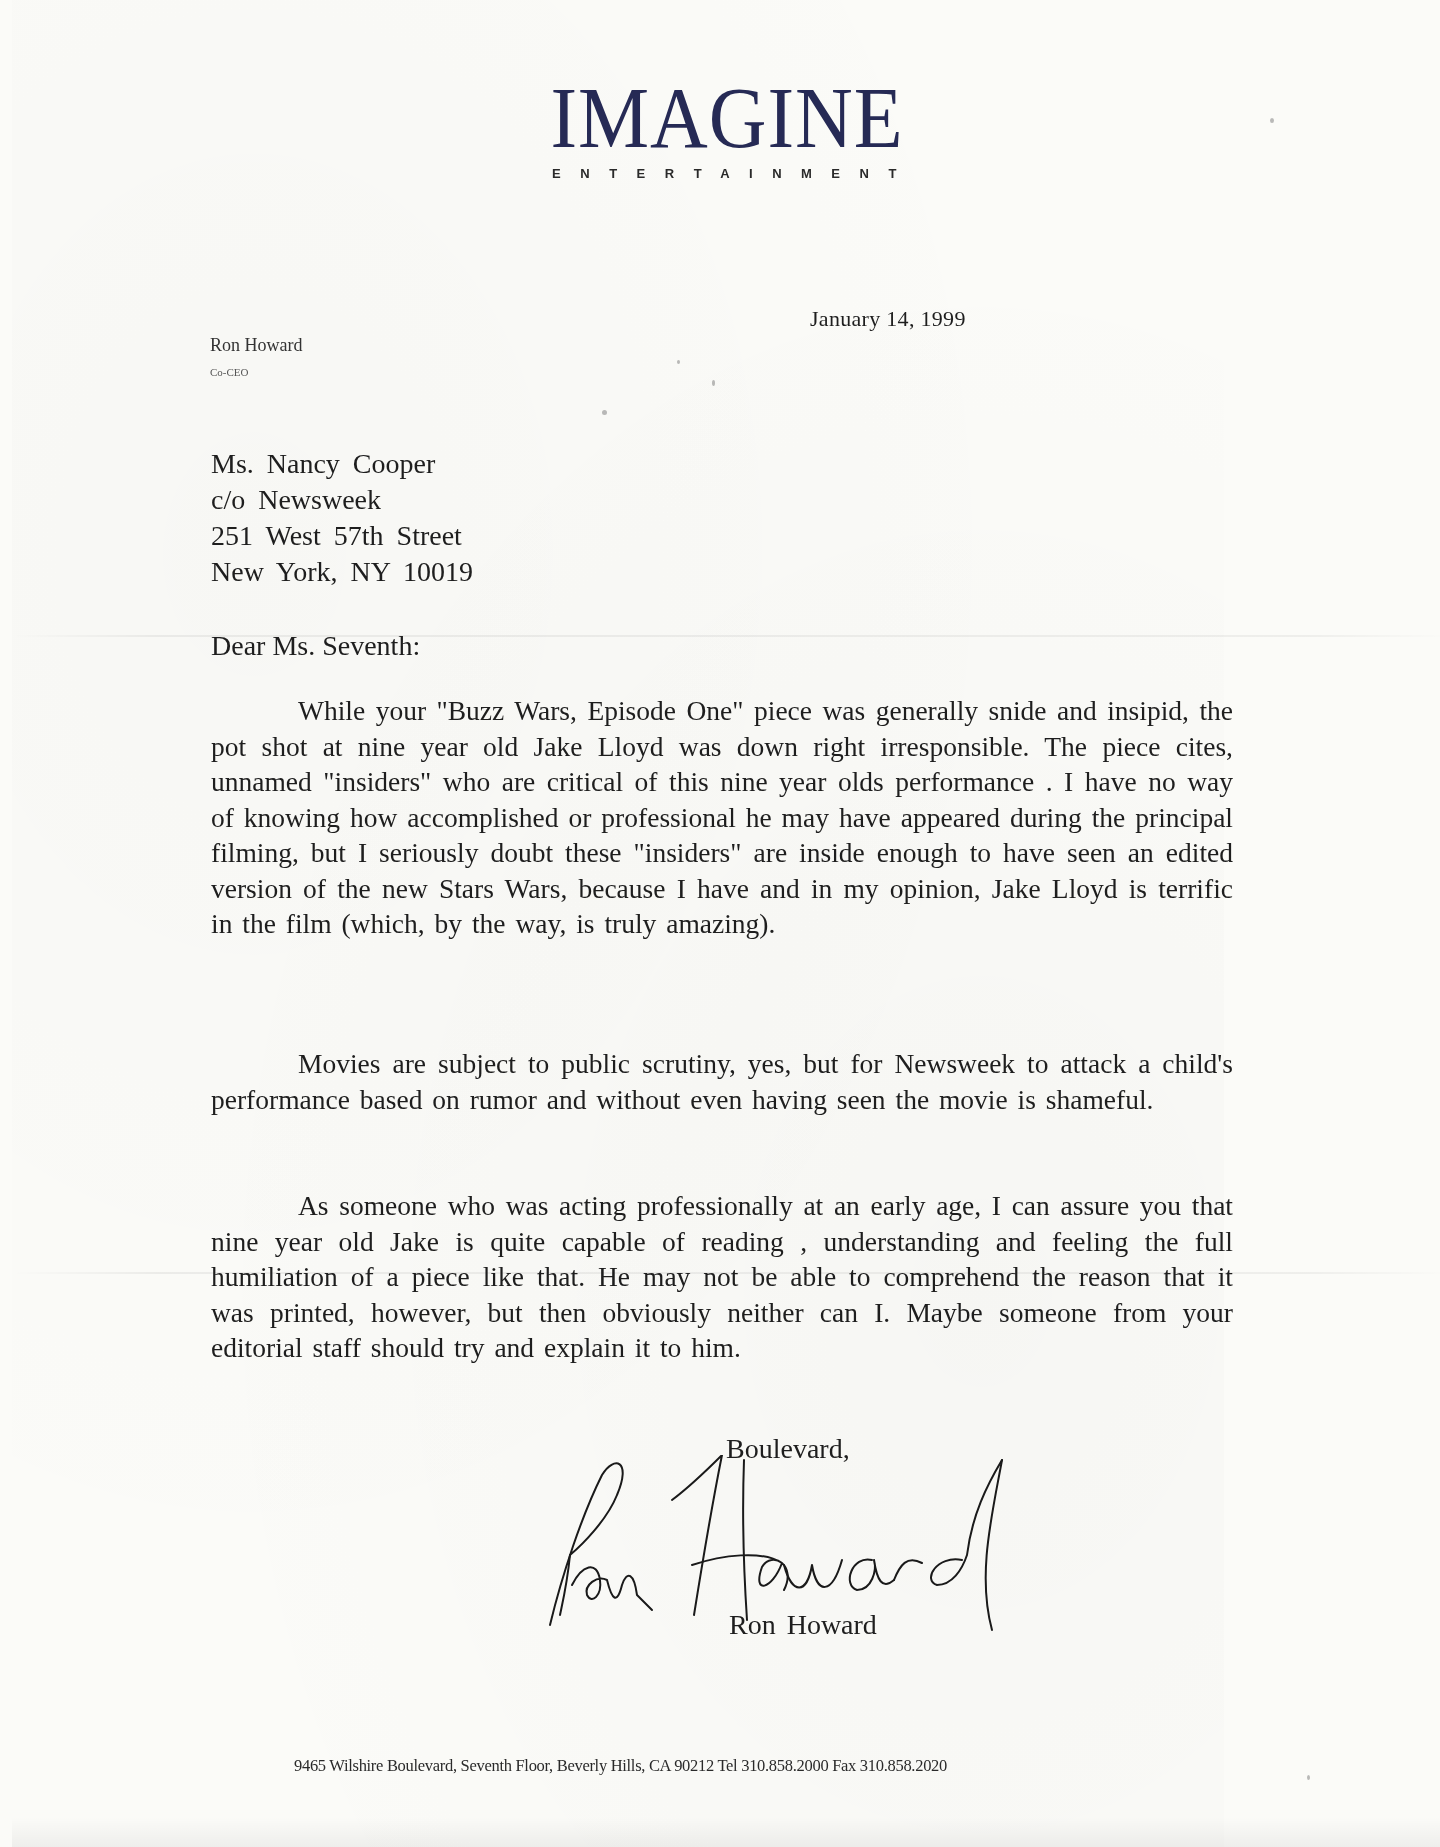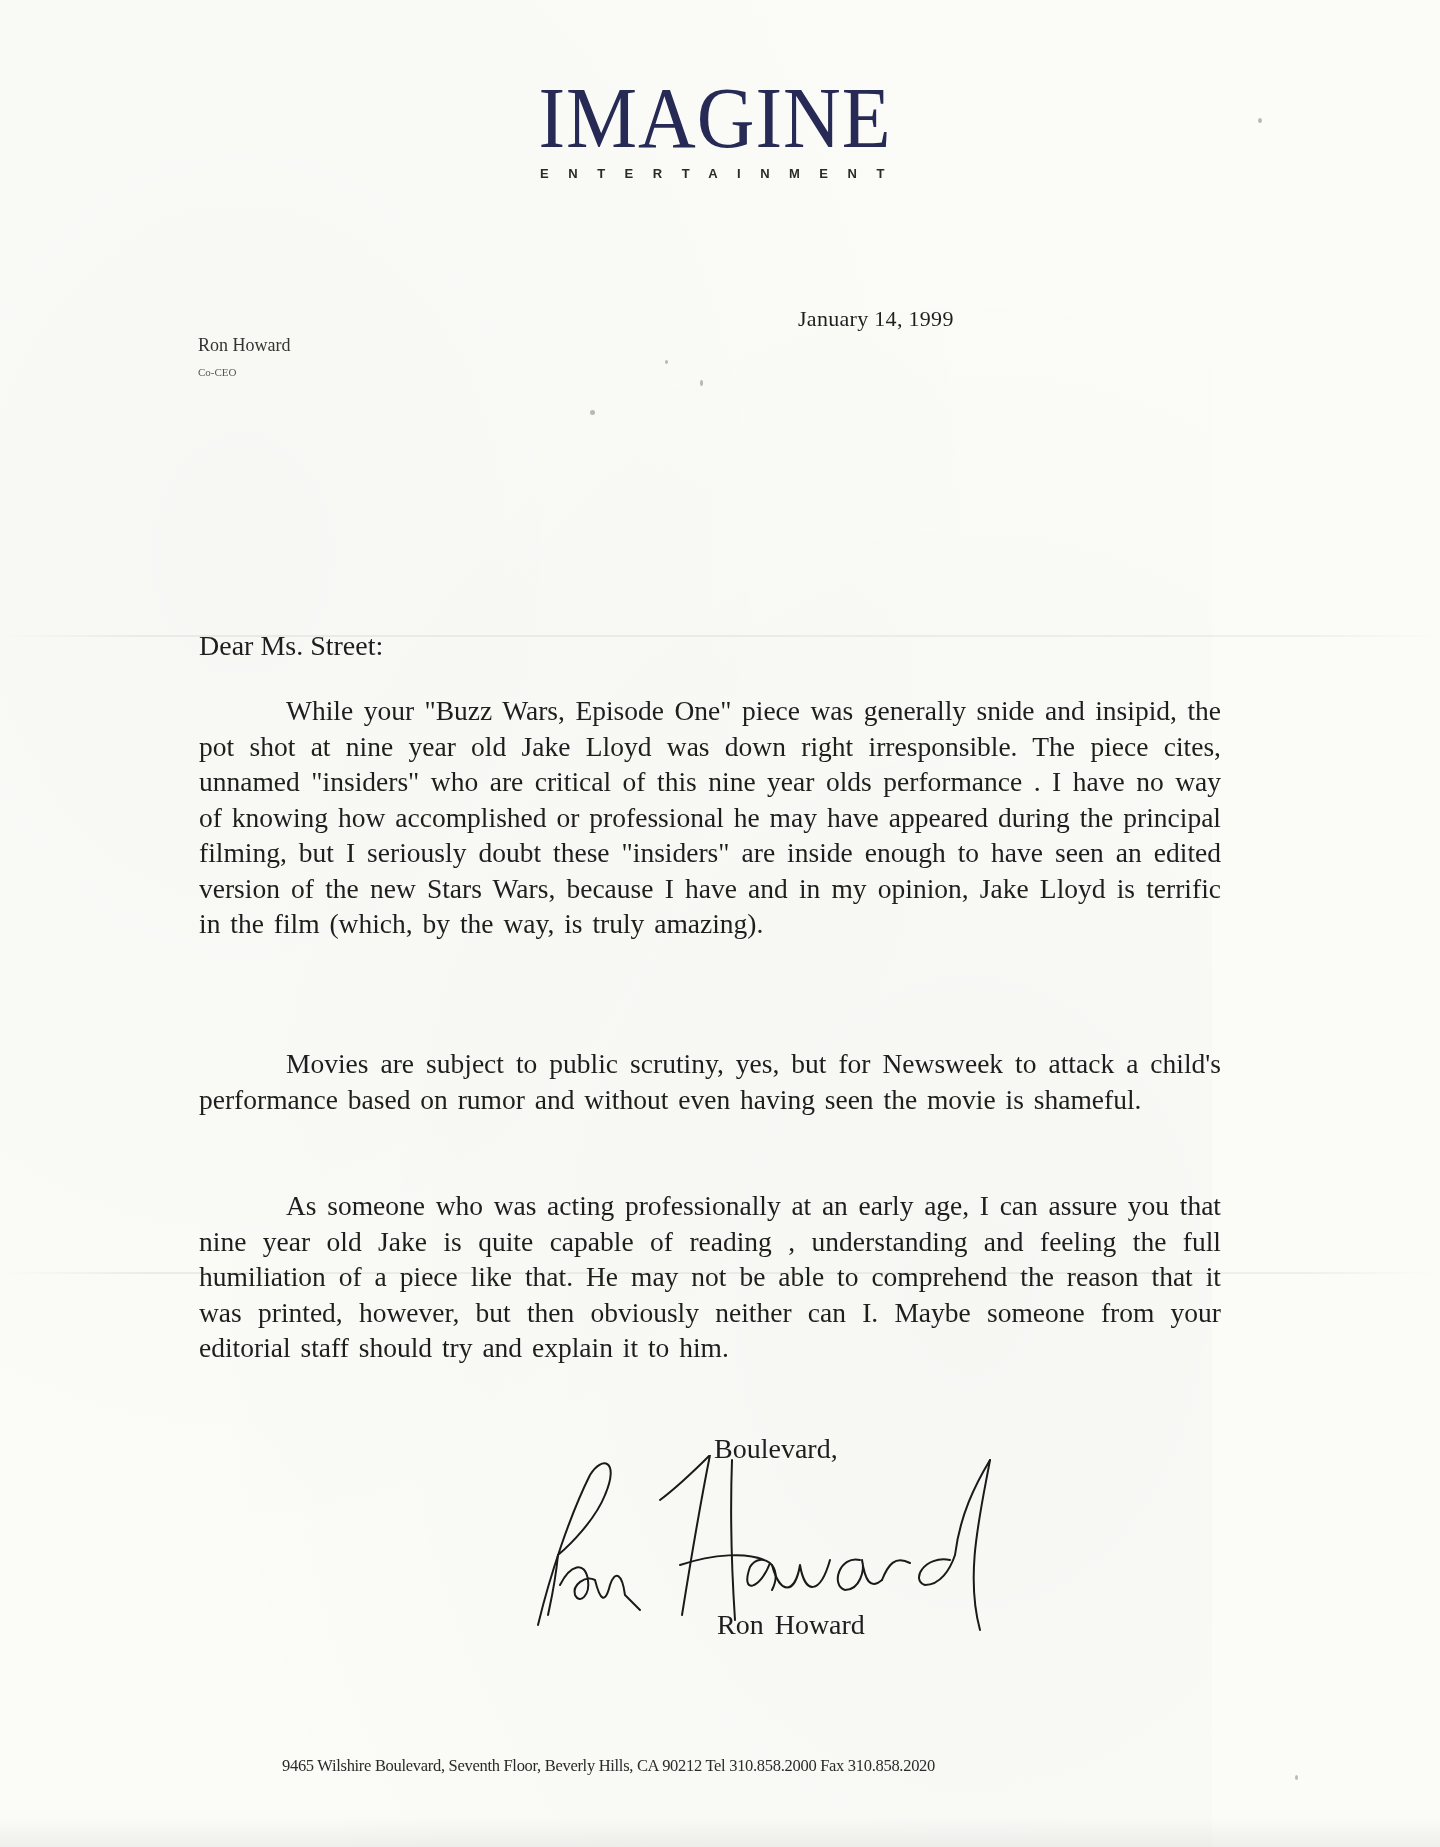--- a/index.html
+++ b/index.html
@@ -3,21 +3,21 @@
   <meta charset="utf-8">
   <style>
     html, body { margin: 0; padding: 0; }
     body {
       width: 1440px; height: 1847px; position: relative; overflow: hidden;
       background: #fbfbf8;
       font-family: "Liberation Serif", "DejaVu Serif", serif;
       color: #1e1e1e;
     }
     .paper {
-      position: absolute; left: 0; top: 0; width: 1212px; height: 1847px;
+      position: absolute; left: 12px; top: 0; width: 1212px; height: 1847px;
       background:
         radial-gradient(ellipse at 20% 30%, rgba(0,0,0,0.015), transparent 60%),
         radial-gradient(ellipse at 80% 70%, rgba(0,0,0,0.02), transparent 60%),
         #fbfbf8;
     }
     .fold { position: absolute; left: 0; width: 1440px; height: 2px; background: linear-gradient(90deg, transparent, rgba(0,0,0,0.06) 10%, rgba(0,0,0,0.05) 90%, transparent); }
     .fold.f1 { top: 635px; }
     .fold.f2 { top: 1272px; }
     .bottom-shadow { position: absolute; left: 0; bottom: 0; width: 1440px; height: 30px; background: linear-gradient(180deg, transparent, rgba(0,0,0,0.05)); }
 
@@ -65,22 +65,28 @@
   <div class="logo">
     <div class="logo-main">IMAGINE</div>
     <div class="logo-sub">ENTERTAINMENT</div>
   </div>
 
   <div class="sender-name">Ron Howard</div>
   <div class="sender-title">Co-CEO</div>
 
   <div class="date">January 14, 1999</div>
 
+  <div class="address">
+    <div>Ms. Nancy Cooper</div>
+    <div>c/o Newsweek</div>
+    <div>251 West 57th Street</div>
+    <div>New York, NY 10019</div>
+  </div>
 
-  <div class="salutation">Dear Ms. Street:</div>
+  <div class="salutation">Dear Ms. Seventh:</div>
 
   <div class="para p1"><span class="indent"></span><span>While your "Buzz Wars, Episode One" piece was generally snide and insipid, the pot shot at nine year old Jake Lloyd was down right irresponsible.  The piece cites, unnamed "insiders" who are critical of this nine year olds performance .  I have no way of knowing how accomplished or professional he may have appeared during the principal filming, but I seriously doubt these "insiders" are inside enough to have seen an edited version of the new Stars Wars, because I have and in my opinion, Jake Lloyd is terrific in the film (which, by the way, is truly amazing).</span></div>
   <div class="para p2"><span class="indent"></span><span>Movies are subject to public scrutiny, yes, but for Newsweek to attack a child's performance based on rumor and without even having seen the movie is shameful.</span></div>
   <div class="para p3"><span class="indent"></span><span>As someone who was acting professionally at an early age, I can assure you that nine year old Jake is quite capable of reading , understanding and feeling the full humiliation of a piece like that. He may not be able to comprehend the reason that it was printed, however, but then obviously neither can I.  Maybe someone from your editorial staff should try and explain it to him.</span></div>
 
   <div class="closing">Boulevard,</div>
 
   <svg class="signature" viewBox="0 0 620 190" fill="none" stroke="#1a1a1a" stroke-width="2" stroke-linecap="round" stroke-linejoin="round">
 
     <path d="M28 170 C 40 120, 60 60, 80 20 C 92 0, 110 5, 95 40 C 85 65, 60 90, 48 100"></path>

